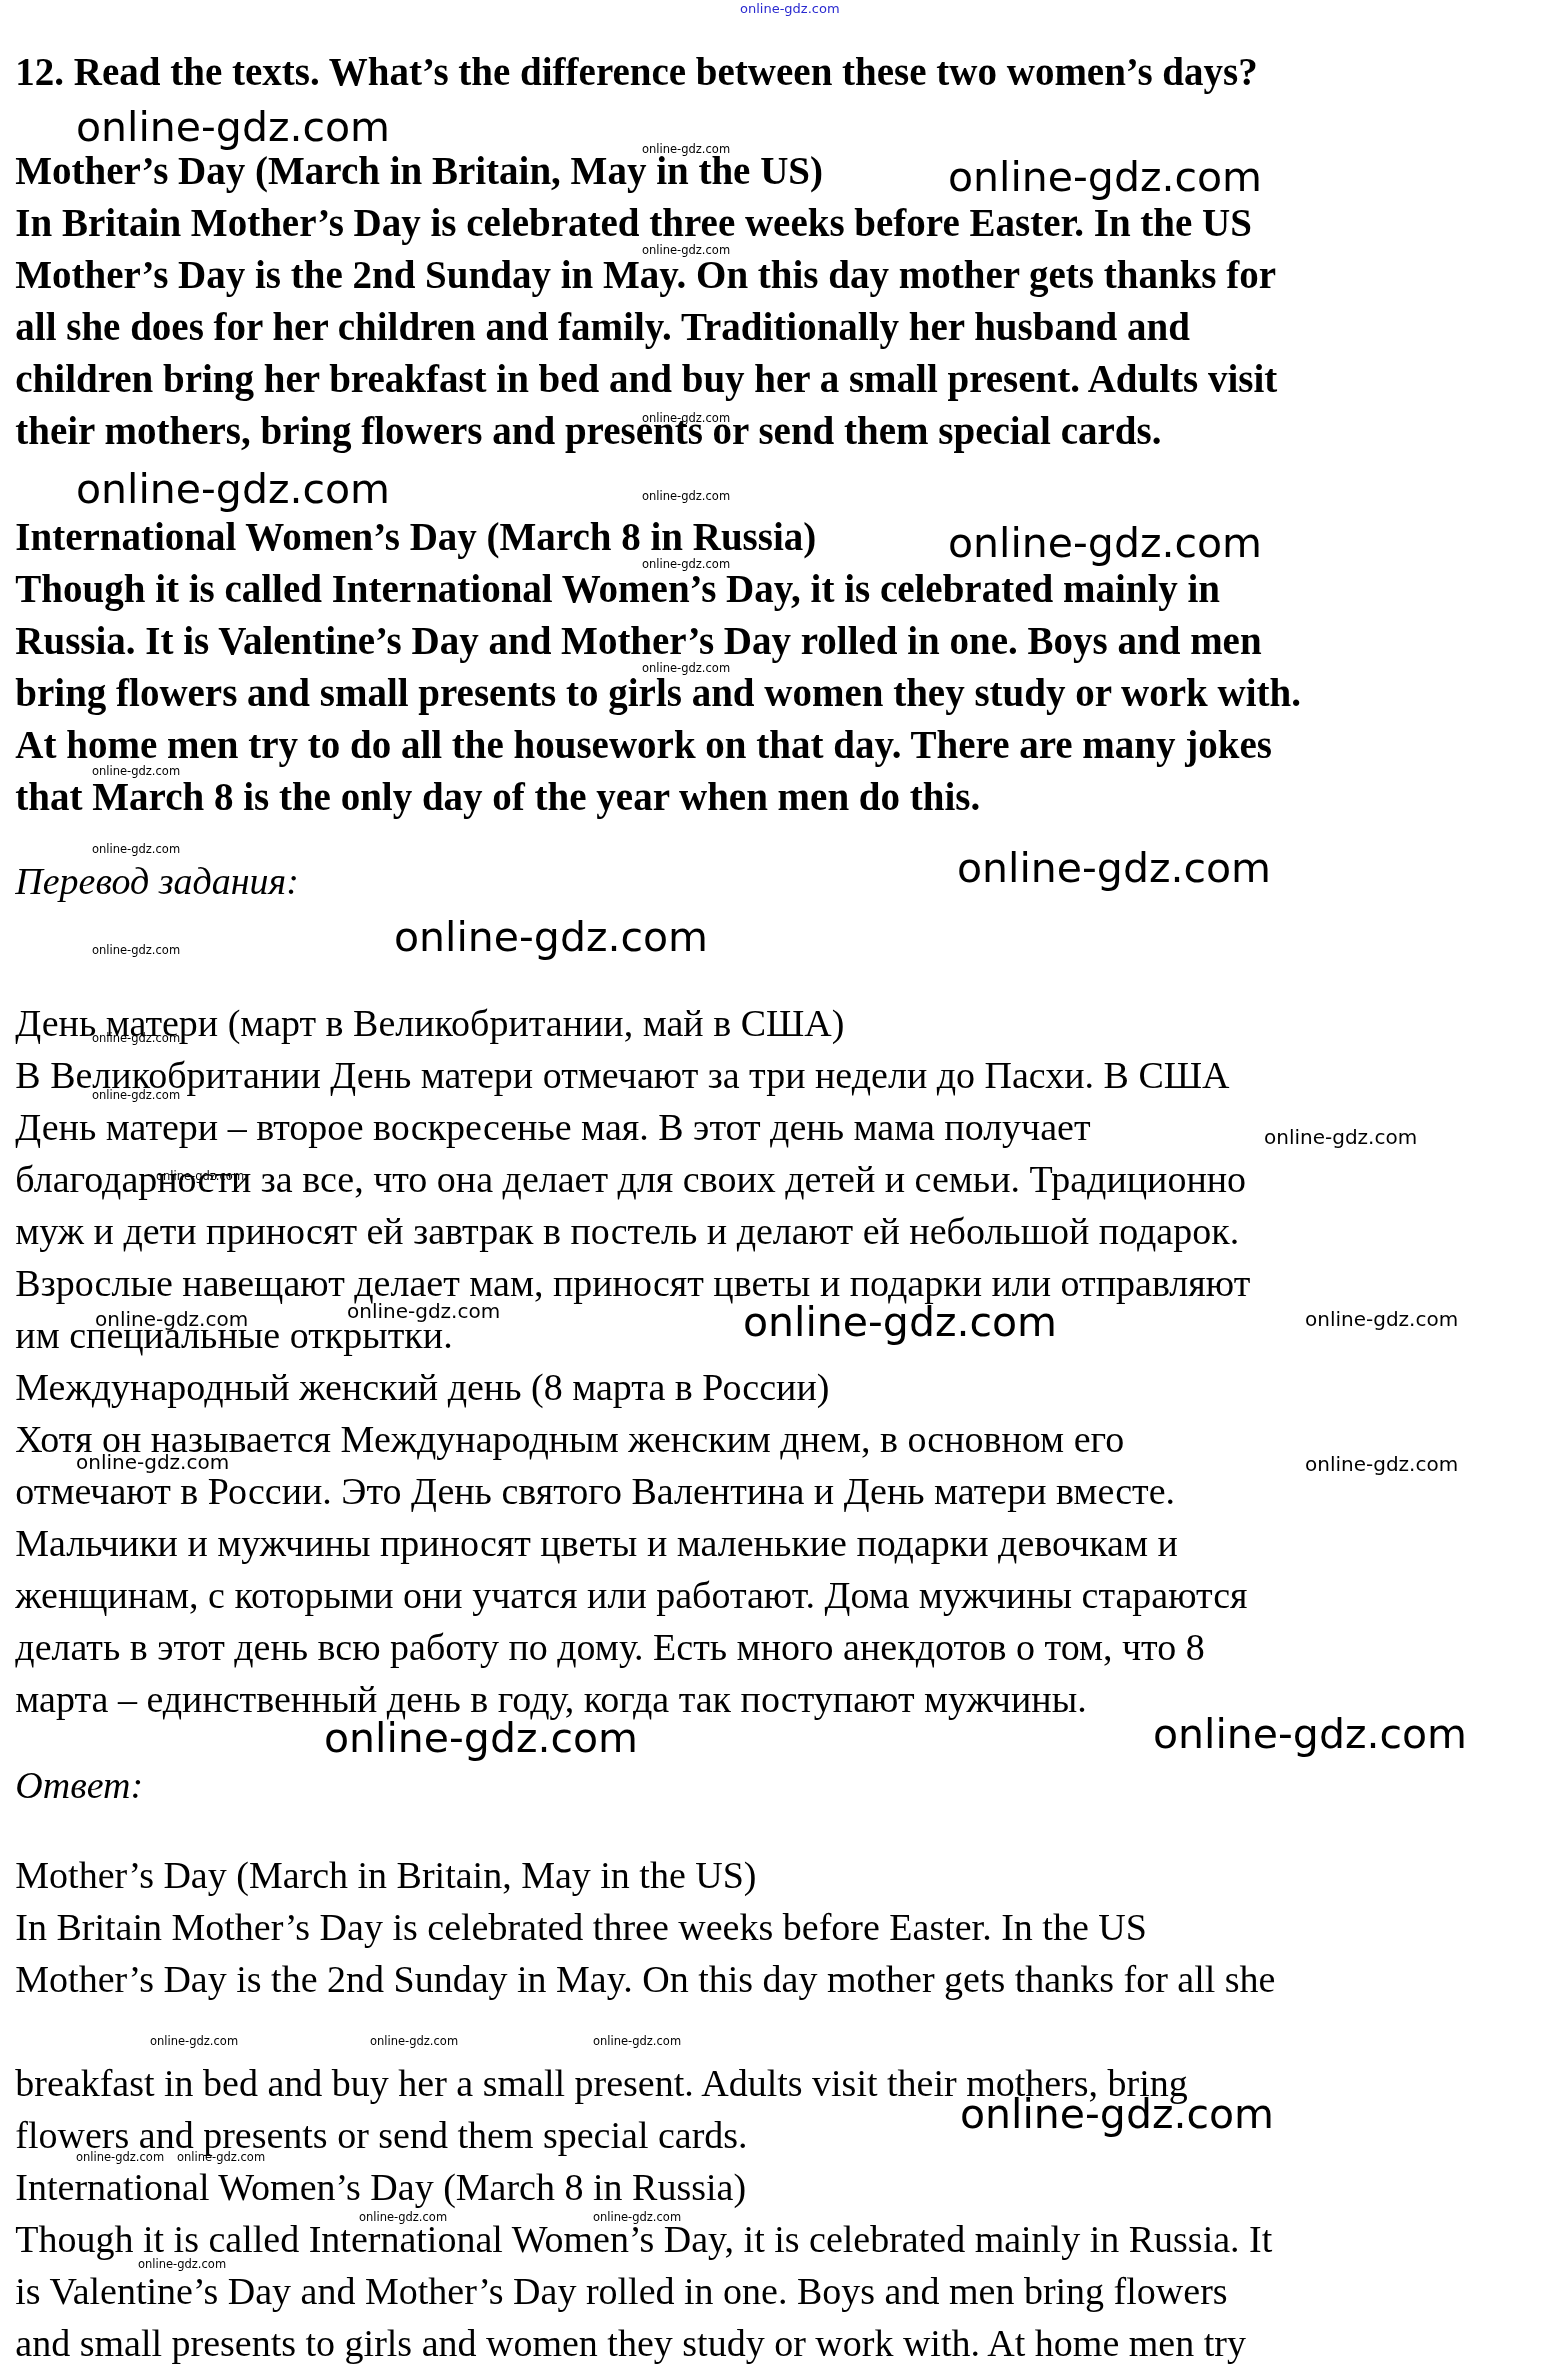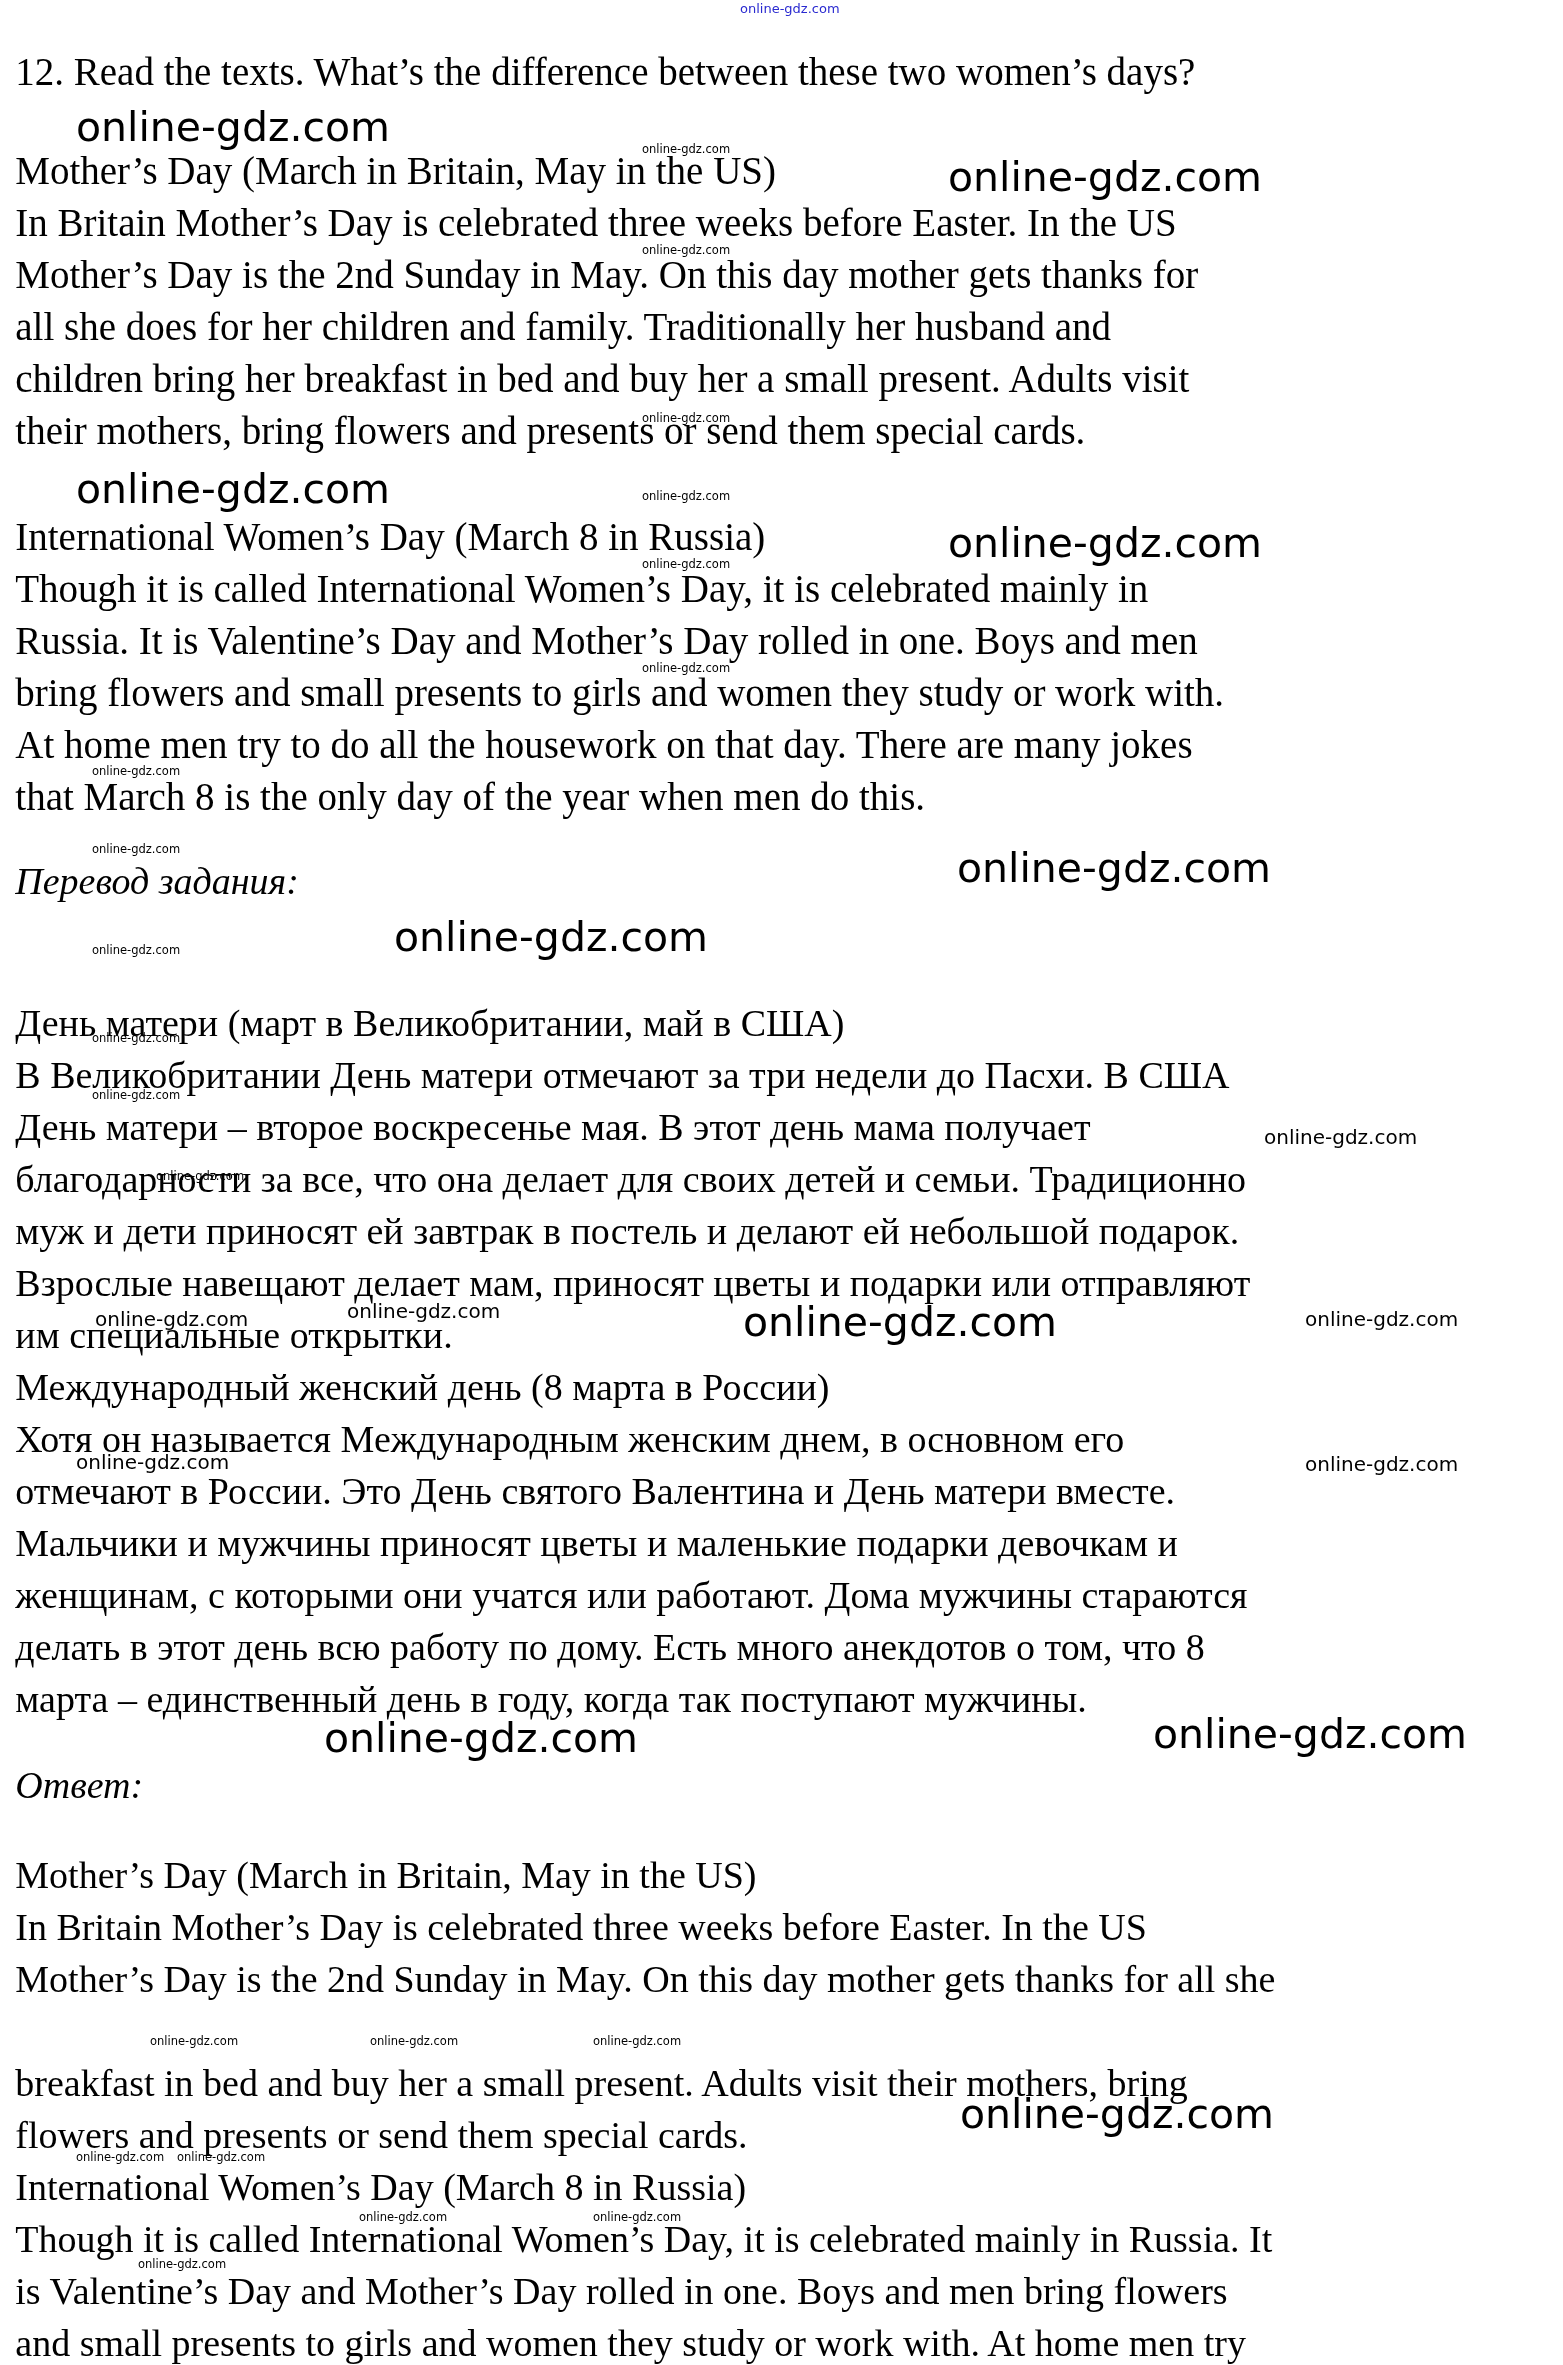--- a/index.html
+++ b/index.html
@@ -3,21 +3,21 @@
 <meta charset="utf-8">
 <style>
   html, body { margin: 0; padding: 0; background: #ffffff; }
   body { width: 1563px; height: 2366px; position: relative; overflow: hidden; }
   .page { position: absolute; left: 0; top: 0; width: 1563px; height: 2366px; }
   .line {
     position: absolute; left: 15.3px; white-space: nowrap;
     font-family: "Liberation Serif", "DejaVu Serif", serif;
     color: #000; font-size: 38px; line-height: 1;
   }
-  .bold { font-weight: normal; font-size: 39px; text-align: center; }
+  .bold { font-weight: bold; font-size: 39px; text-align: center; }
   .italic { font-style: italic; }
   .wm-big {
     position: absolute; white-space: nowrap;
     font-family: "DejaVu Sans", "Liberation Sans", sans-serif;
     font-size: 41px; color: #000; line-height: 1;
   }
   .wm-small {
     position: absolute; white-space: nowrap;
     font-family: "DejaVu Sans", "Liberation Sans", sans-serif;
     font-size: 11.5px; color: #000; line-height: 1;

